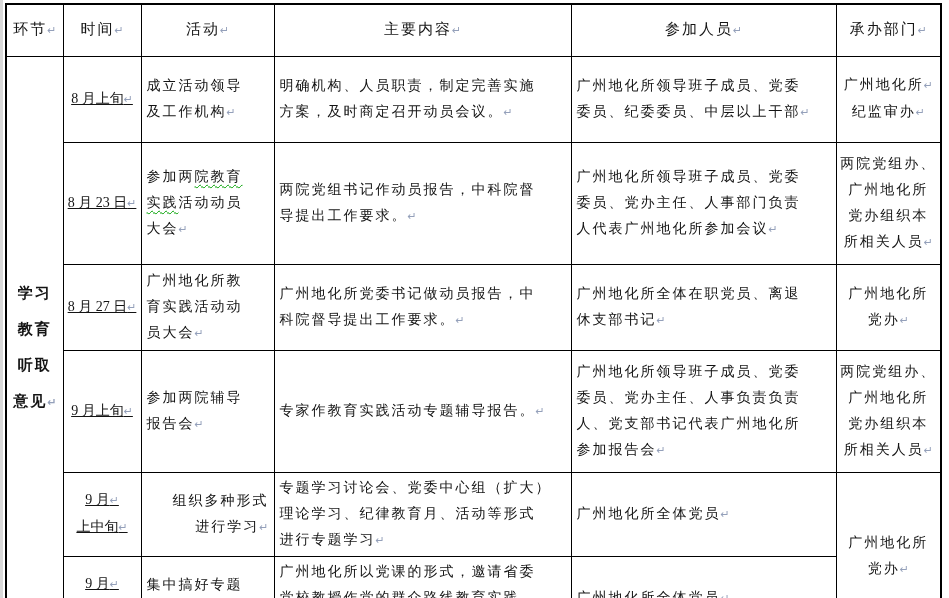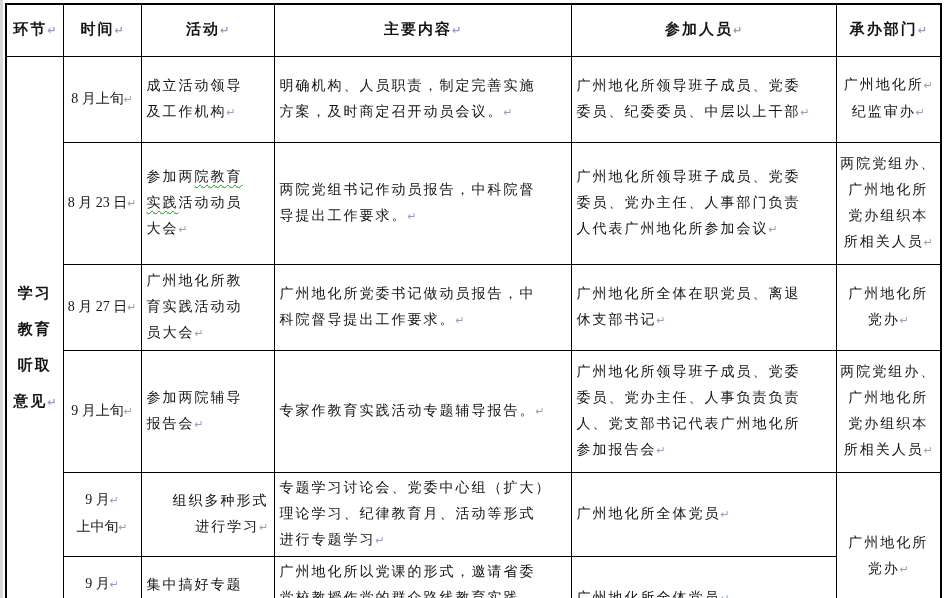--- a/index.html
+++ b/index.html
@@ -26,37 +26,38 @@
     border:1px solid #000;
     vertical-align:middle;
     font-size:14px;
     letter-spacing:2px;
     line-height:26px;
     padding:2px 5px;
     word-break:break-all;
   }
   th {
     font-size:15px;
-    font-weight:bold;
+    font-weight:normal;
     text-align:center;
     line-height:20px;
   }
   .l { text-align:left; }
   .c { text-align:right; }
   .col-stage {
     font-weight:bold;
     text-align:center;
     font-size:15px;
     line-height:36px;
     padding:2px 2px;
   }
   .col-time {
     text-align:center;
     letter-spacing:0;
     padding:2px 1px;
+    text-decoration:underline;
   }
   .col-dept {
     text-align:center;
     padding:8px 2px;
   }
   .pmark {
     color:#94a0ba;
     font-size:11px;
     letter-spacing:0;
     font-family:"DejaVu Sans", sans-serif;

